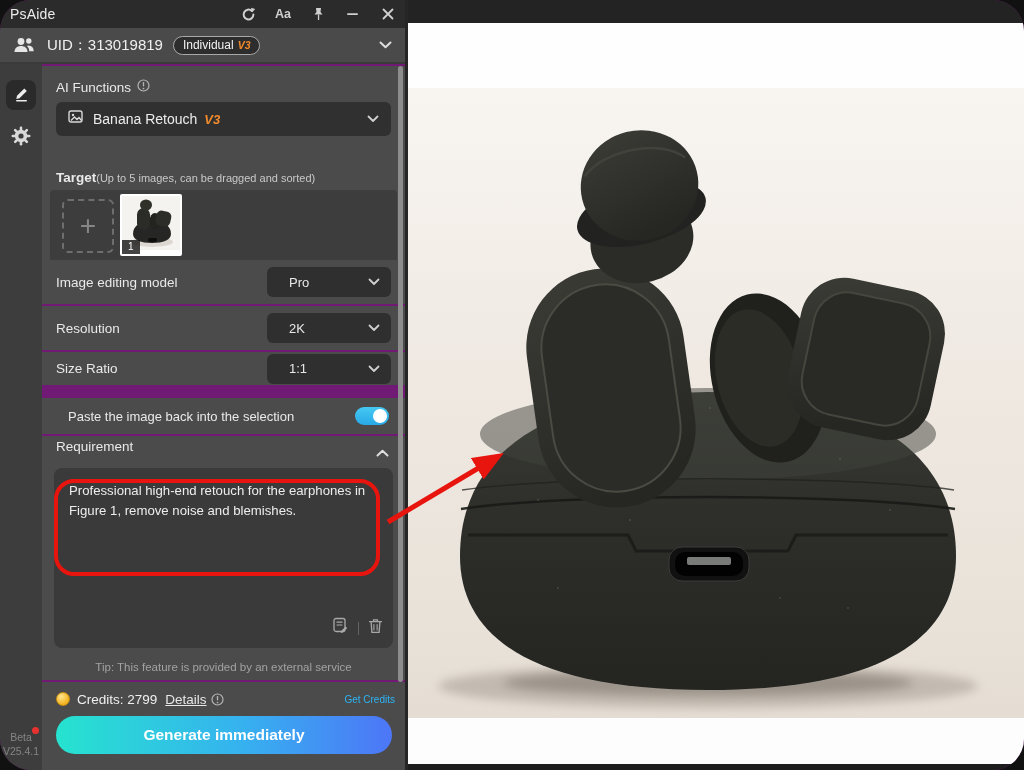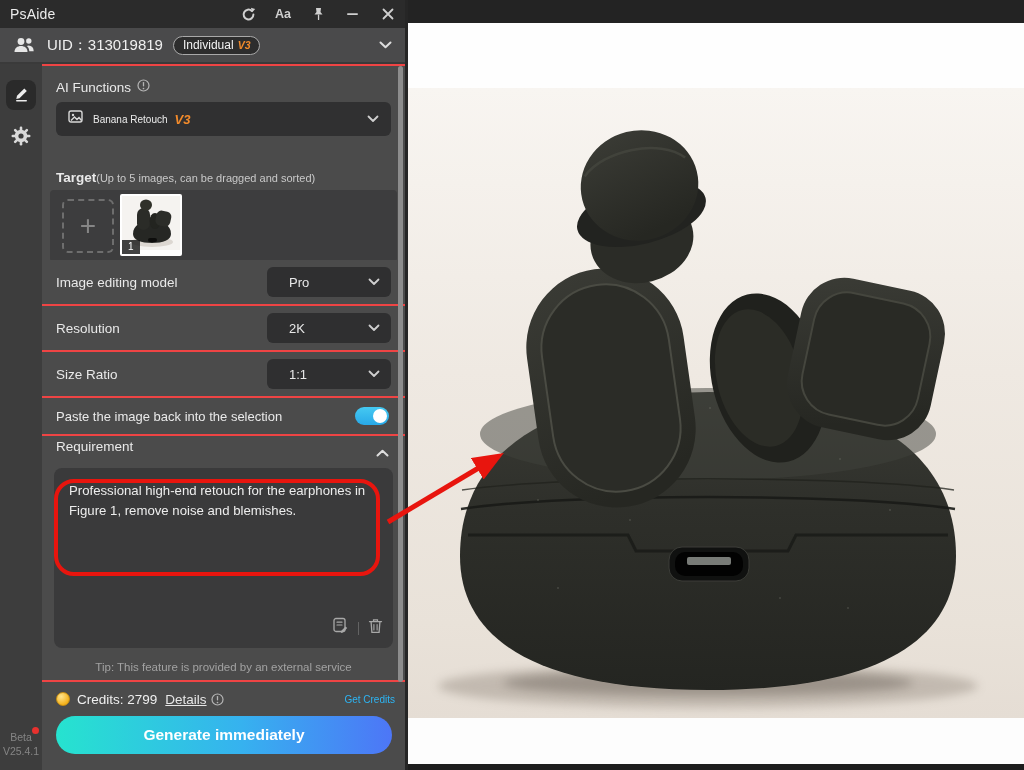--- a/index.html
+++ b/index.html
@@ -1,19 +1,19 @@
 <!DOCTYPE html>
 <html><head>
 <meta charset="utf-8">
 <style>
   * { box-sizing: border-box; margin: 0; padding: 0; }
   html,body { background:#111; }
   #app {
     position: relative; width: 1024px; height: 770px; overflow: hidden;
-    font-family: "Liberation Sans", sans-serif; background:#ef4444;
+    font-family: "Liberation Sans", sans-serif; background:#701a75;border-radius:31px;
     -webkit-font-smoothing: antialiased;
   }
   
   .titlebar { position:absolute; left:0; top:0; width:408px; height:28px; background:#2b2b2b; display:flex; align-items:center; z-index:5; }
   .titlebar .title { margin-left:10px; font-size:14px; color:#ececec; letter-spacing:.2px; }
   .tb-icons { margin-left:auto; margin-right:10px; display:flex; align-items:center; gap:15px; }
   .tb-btn { width:20px; height:20px; display:flex; align-items:center; justify-content:center; cursor:default; }
   .tb-aa { color:#d0d0d0; font-size:12.5px; font-weight:bold; }
   
   .uid-row { position:absolute; left:0; top:28px; width:408px; height:36px; background:#4a4a4b; border-bottom:2px solid #3a3a3a; display:flex; align-items:center; z-index:4; }
@@ -29,29 +29,29 @@
   .tool-gear { position:absolute; left:11px; top:62px; display:flex; }
   .rail-bottom { position:absolute; left:0; right:0; bottom:12px; text-align:center; color:#858585; font-size:10.5px; line-height:14px;margin-top:21px; }
   .beta-wrap { position:relative; display:inline-block; }
   .beta-dot { position:absolute; right:-7px; top:-3px; width:7px; height:7px; border-radius:50%; background:#e8312e; }
   
   .card { position:absolute; left:42px; width:363px; background:#4b4b4b; }
   .card-ai     { top:66px;  height:98px; }
   .card-target { top:160px; height:110px; }
   .card-model  { top:260px; height:44px; }
   .card-res    { top:306px; height:44px; }
-  .card-ratio  { top:352px; height:44px; }
-  .card-paste  { top:398px; height:36px; }
+  .card-ratio  { top:352px; height:33px; }
+  .card-paste  { top:398px; height:36px;padding-left:12px; }
   .card-req    { top:436px; height:244px; }
   .card-footer { top:682px; height:88px; }
   .sec-label { color:#e9e9e9; font-size:13.5px; }
   .label-row { display:flex; align-items:center; gap:6px; padding:12px 14px 0; }
   
   .fn-select { position:absolute; left:14px; top:36px; width:335px; height:34px; background:#303031; border-radius:6px; display:flex; align-items:center; padding:0 12px; cursor:pointer; }
-  .fn-select .fn-name { margin-left:9px; color:#ececec; font-size:10px; }
+  .fn-select .fn-name { margin-left:9px; color:#ececec; font-size:14px; }
   .fn-select .fn-ver { margin-left:7px; color:#f18a2b; font-size:13px; font-weight:bold; font-style:italic; }
   .fn-select .chev { margin-left:auto; display:flex; }
   
   .target-head { padding:10px 14px 0; color:#e9e9e9; font-size:13.5px; font-weight:bold; }
   .target-head .hint { font-weight:normal; font-size:11px; color:#c9c9c9; }
   .target-box { position:absolute; left:8px; top:30px; width:347px; height:72px; background:#3d3d3e; border-radius:4px; }
   .add-btn { position:absolute; left:12px; top:9px; width:52px; height:54px; border:2px dashed #6e6e6e; border-radius:6px; color:#868686; font-size:28px; line-height:50px; text-align:center; cursor:pointer; }
   .thumb { position:absolute; left:70px; top:4px; width:62px; height:62px; background:#fff; border-radius:2px; padding:2px; cursor:pointer; }
   .thumb svg { display:block; }
   .thumb-badge { position:absolute; left:2px; bottom:2px; background:rgba(20,20,20,.8); color:#fff; font-size:10px; padding:1px 6px 2px; }

